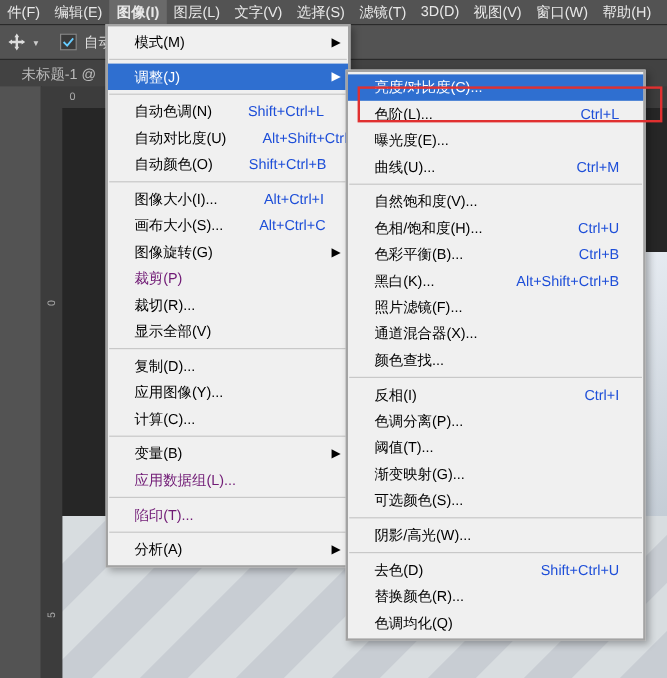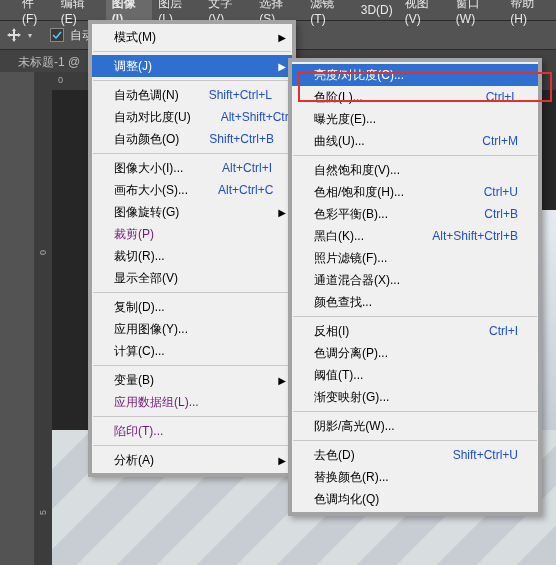--- a/index.html
+++ b/index.html
@@ -11,22 +11,22 @@
     font-family: "Microsoft YaHei", "SimSun", sans-serif;
     font-size: 12px;
     color: #cccccc;
     overflow: hidden;
     position: relative;
   }
   .menubar {
     display: flex;
     height: 20px;
     background: #535353;
-    align-items: center;
-    padding-left: 16px;
+    align-items: flex-start;
+    padding-left: 0;
     border-bottom: 1px solid #2a2a2a;
   }
   .menubar-item {
     padding: 2px 6px;
     color: #e8e8e8;
     cursor: default;
   }
   .menubar-item.active {
     background: #6a6a6a;
     font-weight: bold;
@@ -77,21 +77,21 @@
   }
   .canvas-img2{
     position:absolute;right:0;top:120px;width:60px;height:300px;
     background:linear-gradient(160deg,#e8edf3,#b8c2cc);
   }
 
   
   .menu {
     position:absolute;
     background:#f0f0f0;
-    border:4px solid #a3a3a3;
+    border:2px solid #a3a3a3;
     box-shadow:3px 3px 6px rgba(0,0,0,0.3);
     color:#000;
     font-size:12px;
     padding:2px 0;
   }
   .menu-item{
     display:flex;
     justify-content:space-between;
     align-items:center;
     padding:3px 20px 3px 22px;
@@ -287,20 +287,23 @@
     </div>
     <div class="menu-item">
       <span>色调分离(P)...</span>
     </div>
     <div class="menu-item">
       <span>阈值(T)...</span>
     </div>
     <div class="menu-item">
       <span>渐变映射(G)...</span>
     </div>
+    <div class="menu-item">
+      <span>可选颜色(S)...</span>
+    </div>
     <div class="menu-sep"></div>
     <div class="menu-item">
       <span>阴影/高光(W)...</span>
     </div>
     <div class="menu-sep"></div>
     <div class="menu-item">
       <span>去色(D)</span>
       <span class="shortcut">Shift+Ctrl+U</span>
     </div>
     <div class="menu-item">

